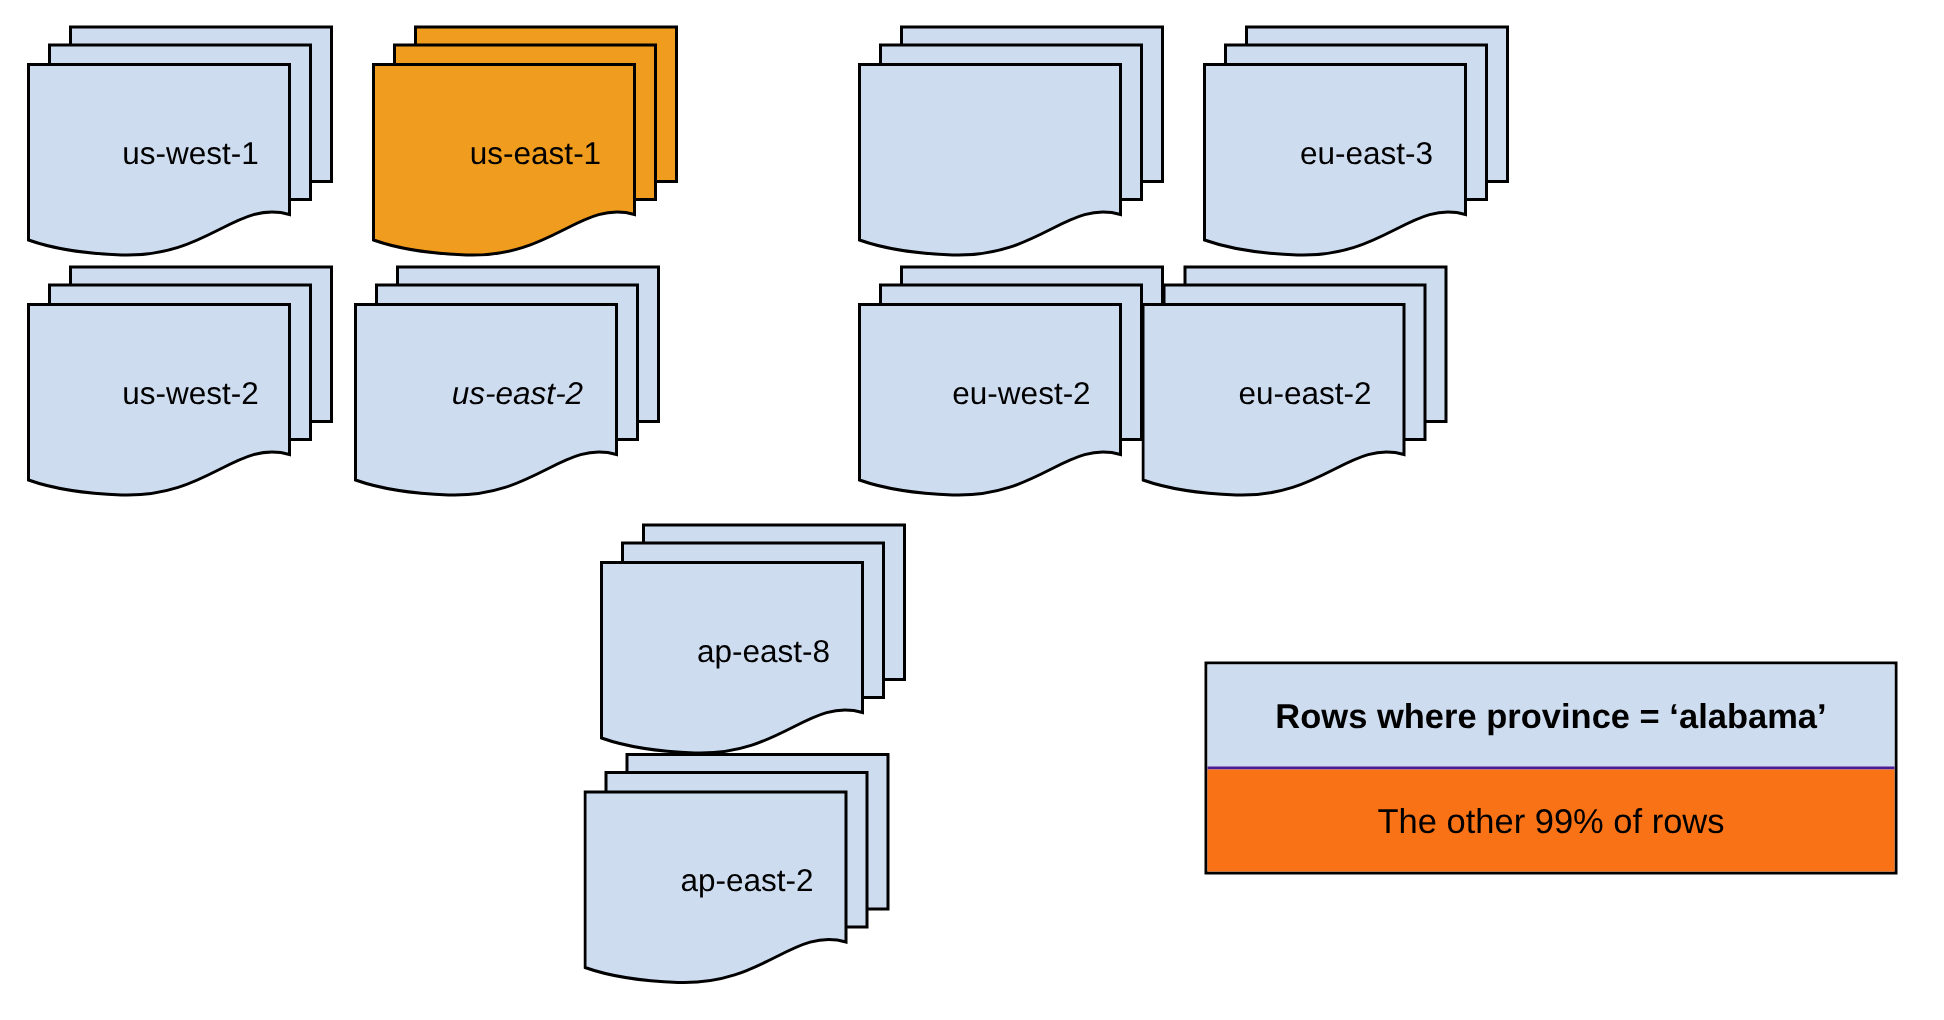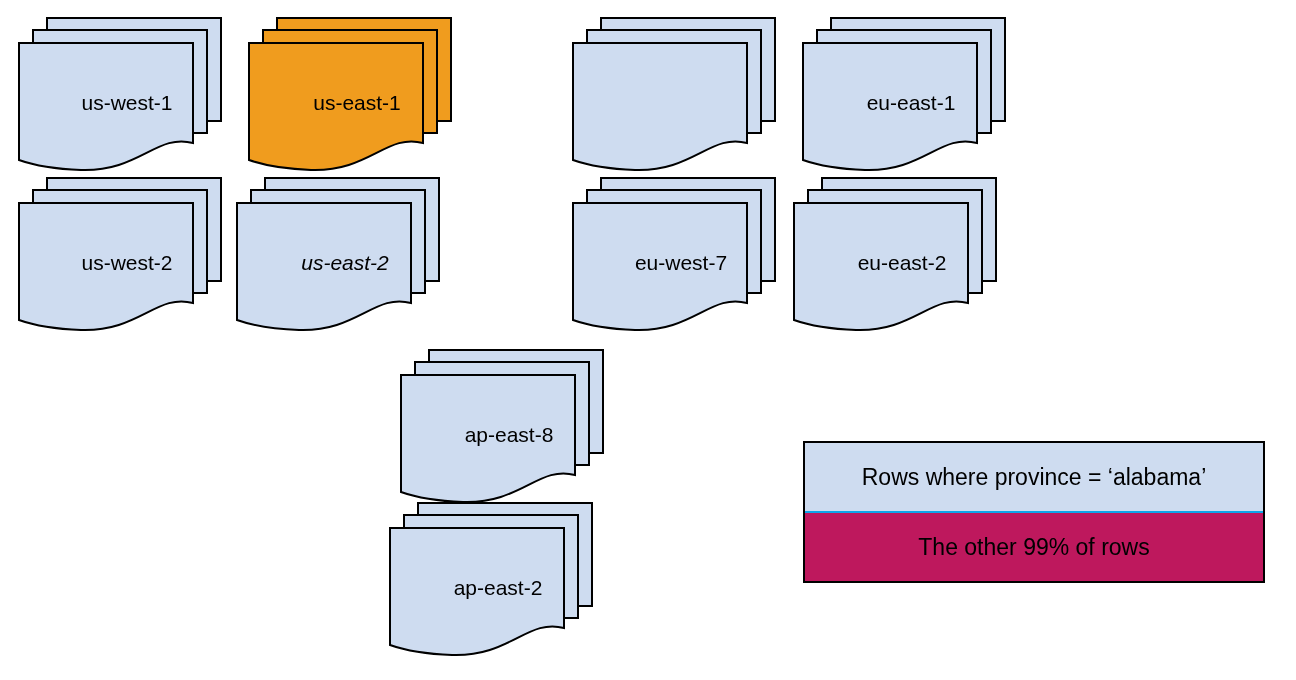--- a/index.html
+++ b/index.html
@@ -54,21 +54,22 @@
   }
   .legend-row {
     flex: 1 1 0;
     display: flex;
     align-items: center;
     justify-content: center;
     font-size: 23px;
     white-space: nowrap;
   }
   .legend-row:first-child {
-    border-bottom: 2px solid #0ea5e9;
+    border-bottom: 2px solid #4c1d95;
+    font-weight: bold;
   }
 </style>
 </head>
 <body style="background: rgb(255, 255, 255);">
 
 <div class="stack" style="left:18px; top:16px;">
   <svg width="205" height="160" viewBox="0 0 205 160">
     <g stroke="#000000" stroke-width="2" fill="#cedcf0">
       <rect x="29" y="2" width="174" height="103"></rect>
       <rect x="15" y="14" width="174" height="103"></rect>
@@ -101,21 +102,21 @@
 </div>
 
 <div class="stack" style="left:802px; top:16px;">
   <svg width="205" height="160" viewBox="0 0 205 160">
     <g stroke="#000000" stroke-width="2" fill="#cedcf0">
       <rect x="29" y="2" width="174" height="103"></rect>
       <rect x="15" y="14" width="174" height="103"></rect>
       <path d="M1 27 L175 27 L175 127 C139 117 121 156 63 154 C37 153 15 149 1 144 Z"></path>
     </g>
   </svg>
-  <span class="stack-label">eu-east-1</span>
+  <span class="stack-label">eu-east-3</span>
 </div>
 
 <div class="stack" style="left:18px; top:176px;padding-left:19px;">
   <svg width="205" height="160" viewBox="0 0 205 160">
     <g stroke="#000000" stroke-width="2" fill="#cedcf0">
       <rect x="29" y="2" width="174" height="103"></rect>
       <rect x="15" y="14" width="174" height="103"></rect>
       <path d="M1 27 L175 27 L175 127 C139 117 121 156 63 154 C37 153 15 149 1 144 Z"></path>
     </g>
   </svg>
@@ -134,24 +135,24 @@
 </div>
 
 <div class="stack" style="left:572px; top:176px;">
   <svg width="205" height="160" viewBox="0 0 205 160">
     <g stroke="#000000" stroke-width="2" fill="#cedcf0">
       <rect x="29" y="2" width="174" height="103"></rect>
       <rect x="15" y="14" width="174" height="103"></rect>
       <path d="M1 27 L175 27 L175 127 C139 117 121 156 63 154 C37 153 15 149 1 144 Z"></path>
     </g>
   </svg>
-  <span class="stack-label">eu-west-7</span>
+  <span class="stack-label">eu-west-2</span>
 </div>
 
-<div class="stack" style="left:793px; top:176px;">
+<div class="stack" style="left:761px; top:176px;">
   <svg width="205" height="160" viewBox="0 0 205 160">
     <g stroke="#000000" stroke-width="2" fill="#cedcf0">
       <rect x="29" y="2" width="174" height="103"></rect>
       <rect x="15" y="14" width="174" height="103"></rect>
       <path d="M1 27 L175 27 L175 127 C139 117 121 156 63 154 C37 153 15 149 1 144 Z"></path>
     </g>
   </svg>
   <span class="stack-label">eu-east-2</span>
 </div>
 
@@ -174,16 +175,16 @@
       <path d="M1 27 L175 27 L175 127 C139 117 121 156 63 154 C37 153 15 149 1 144 Z"></path>
     </g>
   </svg>
   <span class="stack-label">ap-east-2</span>
 </div>
 
 <div class="legend">
   <div class="legend-row" style="background-color: rgb(206, 220, 240);">
     <span>Rows where province = ‘alabama’</span>
   </div>
-  <div class="legend-row" style="background-color: #be185d;">
+  <div class="legend-row" style="background-color: #f97316;">
     <span>The other 99% of rows</span>
   </div>
 </div>
 
 </body></html>

